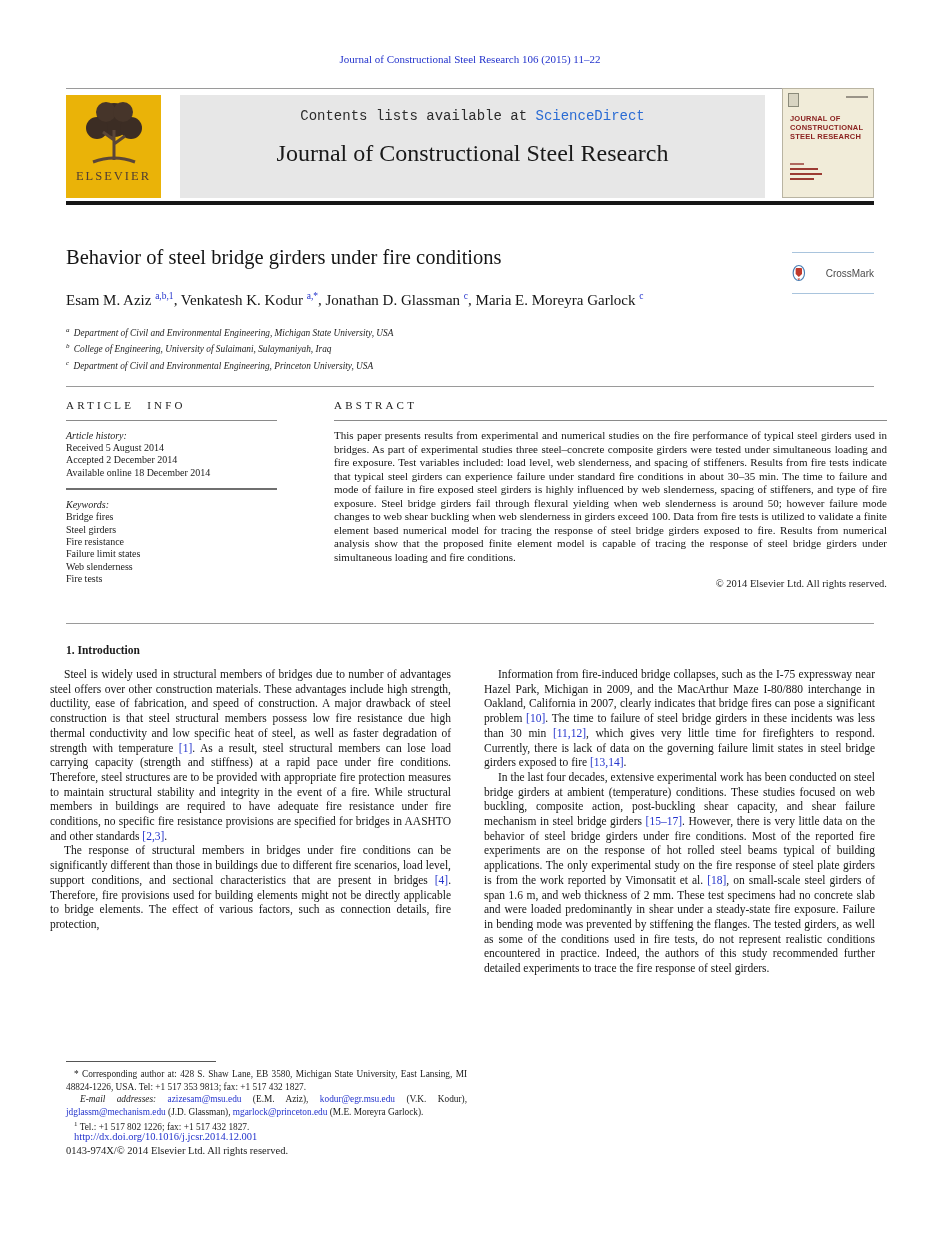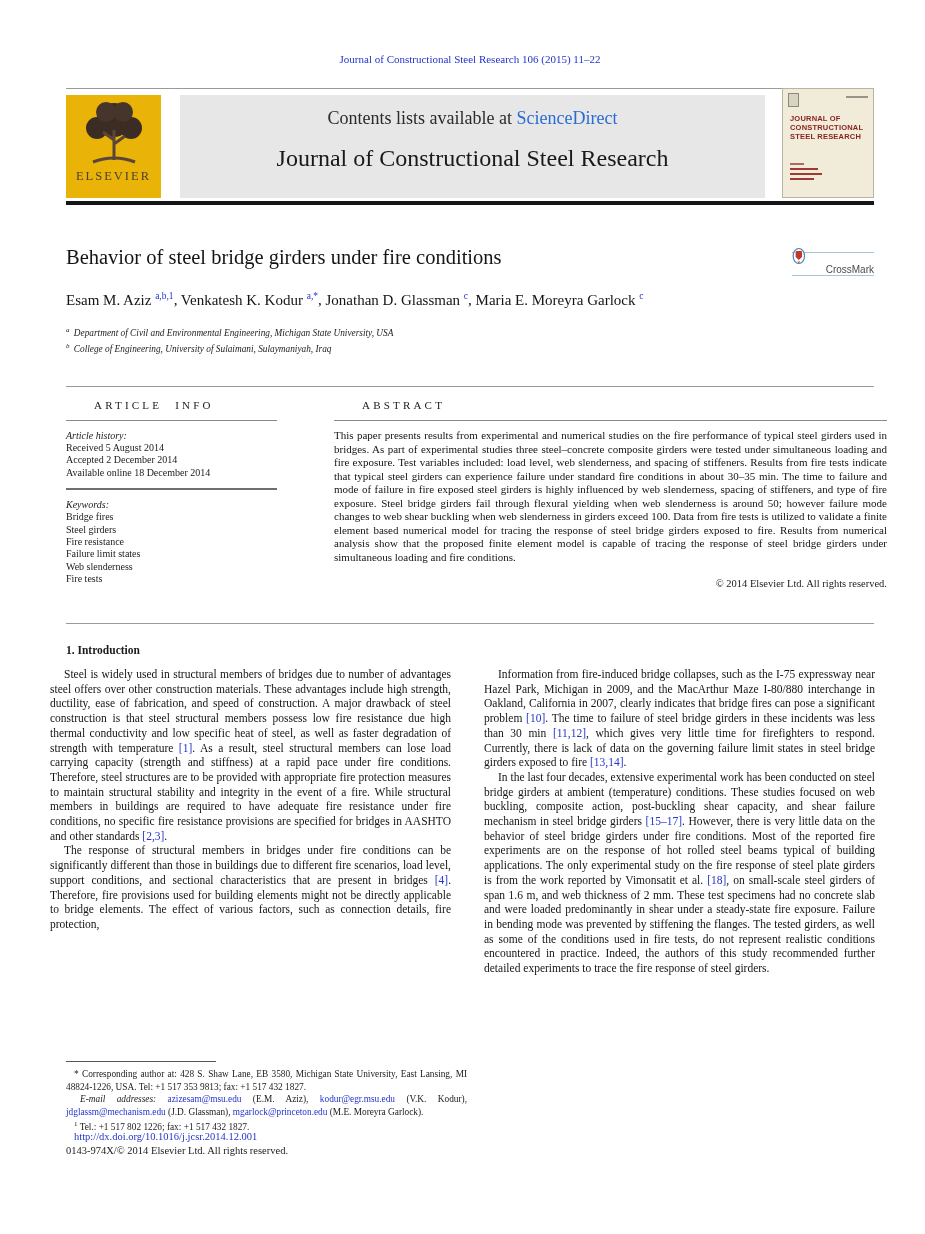--- a/index.html
+++ b/index.html
@@ -17,54 +17,54 @@
   .r-bot{top:623px;}
   .blackbar{position:absolute;top:201px;left:66px;width:808px;height:4px;background:#161616;}
 
   
   .elsevier{position:absolute;left:66px;top:95px;width:95px;height:103px;background:#eab308;}
   .elsevier svg{display:block;margin:1px auto 0;}
   .els-label{font-size:12.5px;letter-spacing:2px;text-align:center;margin-top:-3px;color:#4e3d33;}
 
   
   .banner{position:absolute;left:180px;top:95px;width:585px;height:103px;background:#e7e7e7;text-align:center;}
-  .contents{padding-top:13px;font-family:Liberation Serif, serif;font-size:18px;color:#2b2b2b;}
+  .contents{padding-top:13px;font-family:Liberation Mono, monospace;font-size:14px;color:#2b2b2b;}
   .sd{color:#2b6cd4;}
   .jtitle{margin-top:16px;font-size:24px;color:#191919;}
 
   
   .cover{position:absolute;left:782px;top:88px;width:92px;height:110px;background:#f1ecd9;
          border:1px solid #b9b4a2;box-sizing:border-box;}
   .mini-logo{position:absolute;left:5px;top:4px;width:9px;height:12px;border:1px solid #8a8a7a;background:#d8d4c2;}
   .mini-top{position:absolute;right:5px;top:7px;width:22px;height:2px;background:#9a9488;}
   .cov-title{position:absolute;left:7px;top:25px;font-family:"Liberation Sans",sans-serif;
              font-weight:bold;font-size:7.5px;line-height:9px;color:#8b2220;letter-spacing:.2px;}
   .ed-bar{position:absolute;left:7px;height:2px;background:#9c3b33;}
   .eb1{top:74px;width:14px;background:#b0695f;}
   .eb2{top:79px;width:28px;}
   .eb3{top:84px;width:32px;}
   .eb4{top:89px;width:24px;}
 
   
-  .crossmark{position:absolute;left:792px;top:252px;width:82px;height:24px;
+  .crossmark{position:absolute;left:792px;top:252px;width:82px;height:42px;
              border-top:1px solid #a9c4dd;border-bottom:1px solid #a9c4dd;
-             display:flex;align-items:flex-end;gap:20px;box-sizing:border-box;}
+             display:flex;align-items:center;gap:20px;box-sizing:border-box;}
   .cm-text{font-family:"Liberation Sans",sans-serif;font-size:10px;color:#4a4a4a;}
 
   
   .atitle{position:absolute;left:66px;top:246px;font-size:20.5px;color:#141414;}
   .authors{position:absolute;left:66px;top:291px;font-size:15px;color:#141414;}
   .authors sup{color:#2333cc;font-size:9.5px;}
   .affils{position:absolute;left:66px;top:324px;font-size:9.3px;font-style:italic;
           line-height:13.3px;color:#222;}
   .affil sup{font-size:7px;margin-right:2px;}
 
   
   .info-col{position:absolute;left:66px;top:399px;width:211px;}
-  .col-head{font-size:11px;letter-spacing:3.2px;word-spacing:7px;color:#1a1a1a;margin-left:28px;}
+  .col-head{font-size:11px;letter-spacing:3.2px;word-spacing:7px;color:#1a1a1a;}
   .head-rule{height:1px;background:#8a8a8a;margin-top:9px;margin-bottom:8px;}
   .hist-label,.kw-label{font-style:italic;font-size:10px;line-height:13px;}
   .hist-item,.kw-item{font-size:10px;line-height:12.4px;}
   .thick-rule{height:2px;background:#6f6f6f;margin:9px 0 8px;}
 
   
   .abs-col{position:absolute;left:334px;top:399px;width:553px;}
   .abs-text{font-size:11px;line-height:13.5px;text-align:justify;color:#141414;margin-top:0;}
   .abs-copy{font-size:10.5px;text-align:right;margin-top:14px;}
 
@@ -142,20 +142,21 @@
       <path d="M12 31 h6 l-3 4 z" fill="#c0392b"></path>
     </svg>
     <span class="cm-text">CrossMark</span>
   </div>
 
   <div class="authors"><span>Esam M. Aziz </span><sup>a,b,1</sup><span>, </span><span>Venkatesh K. Kodur </span><sup>a,*</sup><span>, </span><span>Jonathan D. Glassman </span><sup>c</sup><span>, </span><span>Maria E. Moreyra Garlock </span><sup>c</sup></div>
 
   <div class="affils">
       <div class="affil"><sup>a</sup><span> Department of Civil and Environmental Engineering, Michigan State University, USA</span></div>
       <div class="affil"><sup>b</sup><span> College of Engineering, University of Sulaimani, Sulaymaniyah, Iraq</span></div>
+      <div class="affil"><sup>c</sup><span> Department of Civil and Environmental Engineering, Princeton University, USA</span></div>
     </div>
 
   <div class="rule r-mid"></div>
 
   <div class="info-col">
     <div class="col-head">ARTICLE INFO</div>
     <div class="head-rule"></div>
     <div class="hist-label">Article history:</div>
     <div>
         <div class="hist-item">Received 5 August 2014</div>

